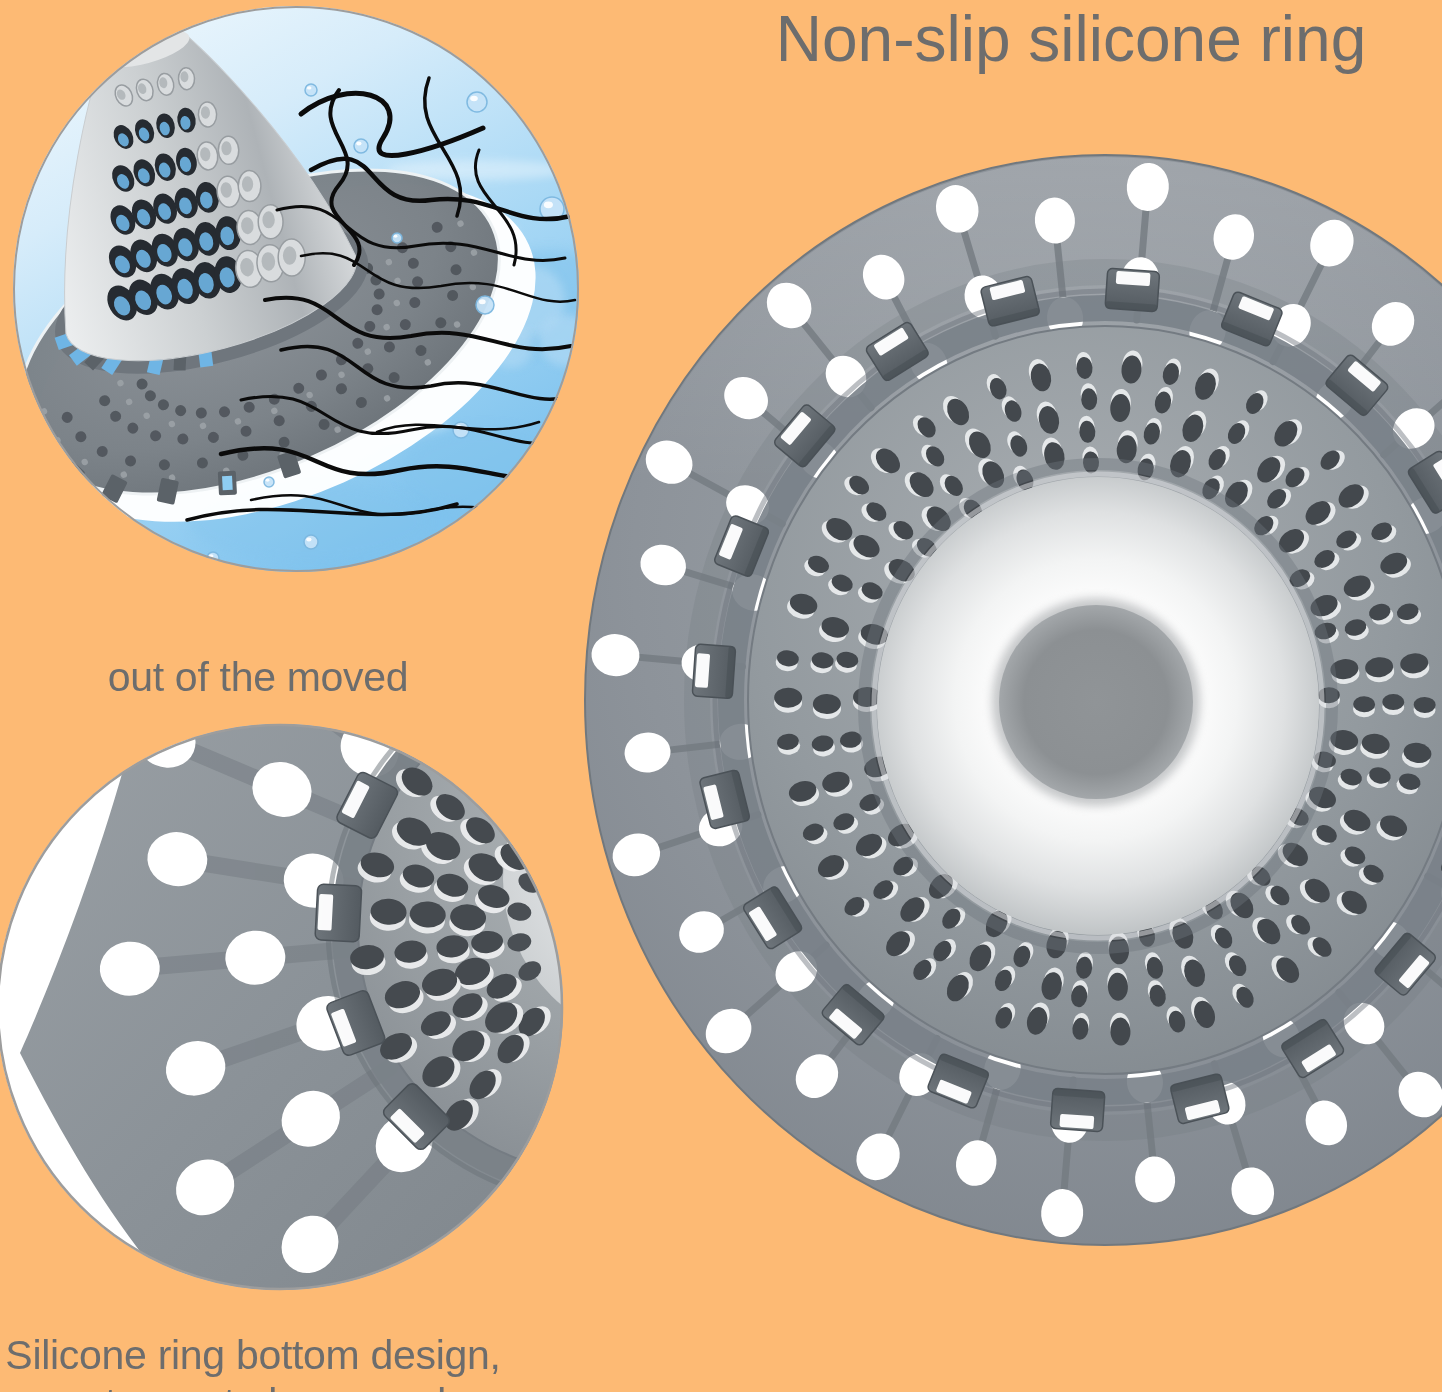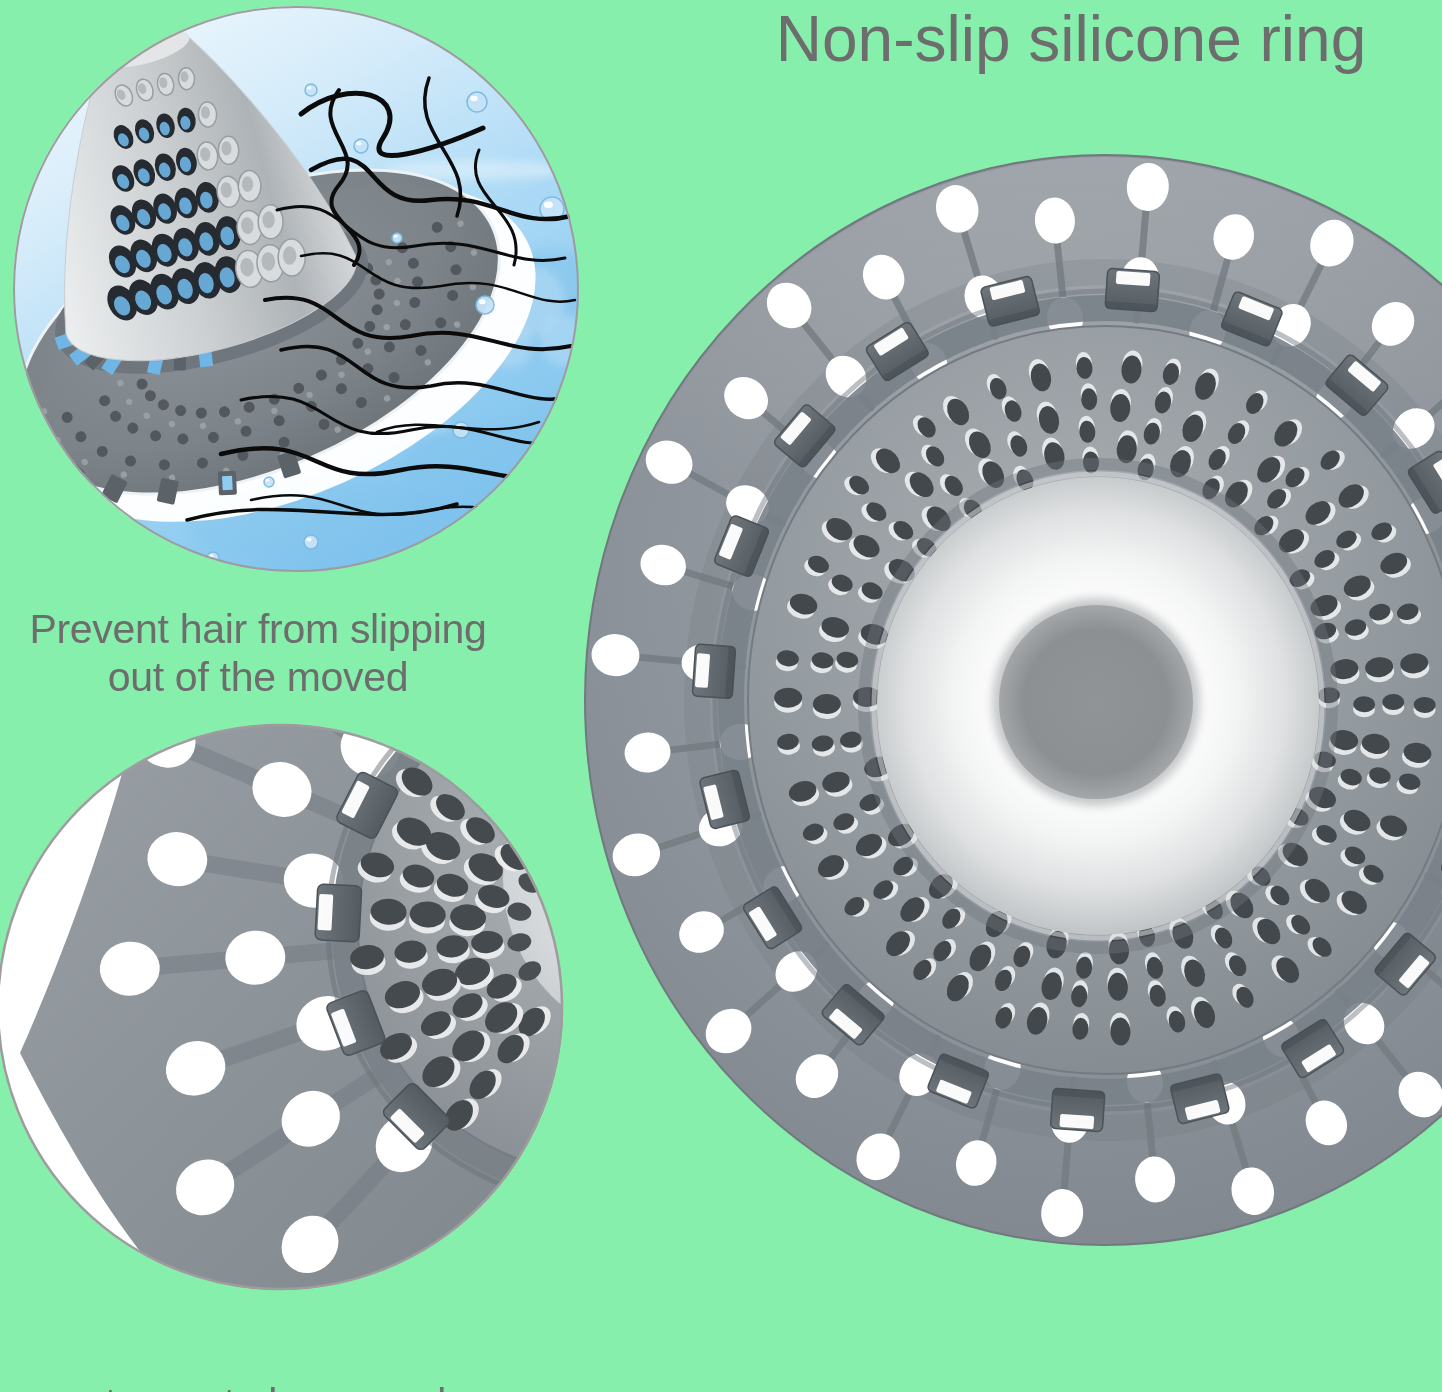--- a/index.html
+++ b/index.html
@@ -1,16 +1,16 @@
 <!DOCTYPE html>
 <html><head>
 <meta charset="utf-8">
 <style>
   html,body{margin:0;padding:0;background:#fff;}
-  .page{position:relative;width:1442px;height:1392px;background:#86efac;overflow:hidden;
+  .page{position:relative;width:1442px;height:1392px;background:#fdba74;overflow:hidden;
         font-family:"Liberation Sans", sans-serif;}
   .title{position:absolute;left:700px;top:0px;width:742px;text-align:center;
          font-size:64px;line-height:78px;color:#6d6d6d;white-space:nowrap;letter-spacing:0px;}
   .caption{position:absolute;text-align:center;font-size:41px;line-height:48px;
            color:#6f6f6f;letter-spacing:-0.3px;}
   .caption-top{left:0px;top:564px;width:516px;}
   .caption-bottom{left:0px;top:1290px;width:506px;}
   figure.inset{position:absolute;margin:0;padding:0;}
   .inset-top{left:9px;top:2px;width:574px;height:574px;}
   .inset-bottom{left:-8px;top:719px;width:576px;height:576px;}
@@ -301,21 +301,21 @@
           <path d="M178,518 C278,490 358,530 448,502" fill="none" stroke="#0b0b0b" stroke-width="3.5" stroke-linecap="round"></path>
           <path d="M330,88 C300,128 360,148 330,183 C300,218 370,228 345,263" fill="none" stroke="#0b0b0b" stroke-width="4" stroke-linecap="round"></path>
           <path d="M470,148 C450,198 520,208 505,263" fill="none" stroke="#0b0b0b" stroke-width="3" stroke-linecap="round"></path>
           <path d="M368,430 C420,410 470,440 530,420" fill="none" stroke="#0b0b0b" stroke-width="2.5" stroke-linecap="round"></path>
         </g>
         <circle cx="287" cy="287" r="282" fill="none" stroke="#9d9d9d" stroke-width="2"></circle>
       </svg>
   </figure>
 
   <p class="caption caption-top" style="color: rgb(109, 109, 109);">
-    <span>Prevent hair from slipping</span><br>
+    <br>
     <span>out of the moved</span>
   </p>
 
   <figure class="inset inset-bottom">
     <svg id="inset-bottom-svg" viewBox="0 0 576 576">
         <defs>
           <linearGradient id="gFlange2" x1="0" y1="0" x2="1" y2="1">
             <stop offset="0" stop-color="#9aa0a5" stop-opacity="1"></stop>
             <stop offset="0.5" stop-color="#8b9298" stop-opacity="1"></stop>
             <stop offset="1" stop-color="#7e858b" stop-opacity="1"></stop>
@@ -488,21 +488,21 @@
           <g transform="rotate(321 445.34213519864363 -0.2751176704682621)">
             <rect x="417.34213519864363" y="-22.275117670468262" width="56" height="44" rx="6" fill="url(#gTab2)" stroke="#4b5258" stroke-width="1.5"></rect>
             <rect x="427.34213519864363" y="-20.275117670468262" width="36" height="14" rx="2" fill="#ffffff" opacity="0.97"></rect>
           </g>
         </g>
         <circle cx="288" cy="288" r="282" fill="none" stroke="#9d9d9d" stroke-width="2.5"></circle>
       </svg>
   </figure>
 
   <p class="caption caption-bottom" style="color: rgb(109, 109, 109);">
-    <br>
+    <span>Silicone ring bottom design,</span><br>
     <span>not easy to be moved</span>
   </p>
 
   <div class="main-art">
     <svg id="main-svg" viewBox="560 130 882 1132">
         <defs>
           <radialGradient id="gFlange" cx="46%" cy="38%" r="75%">
             <stop offset="0" stop-color="#9da3a8" stop-opacity="1"></stop>
             <stop offset="0.55" stop-color="#8d939a" stop-opacity="1"></stop>
             <stop offset="1" stop-color="#7b828a" stop-opacity="1"></stop>

